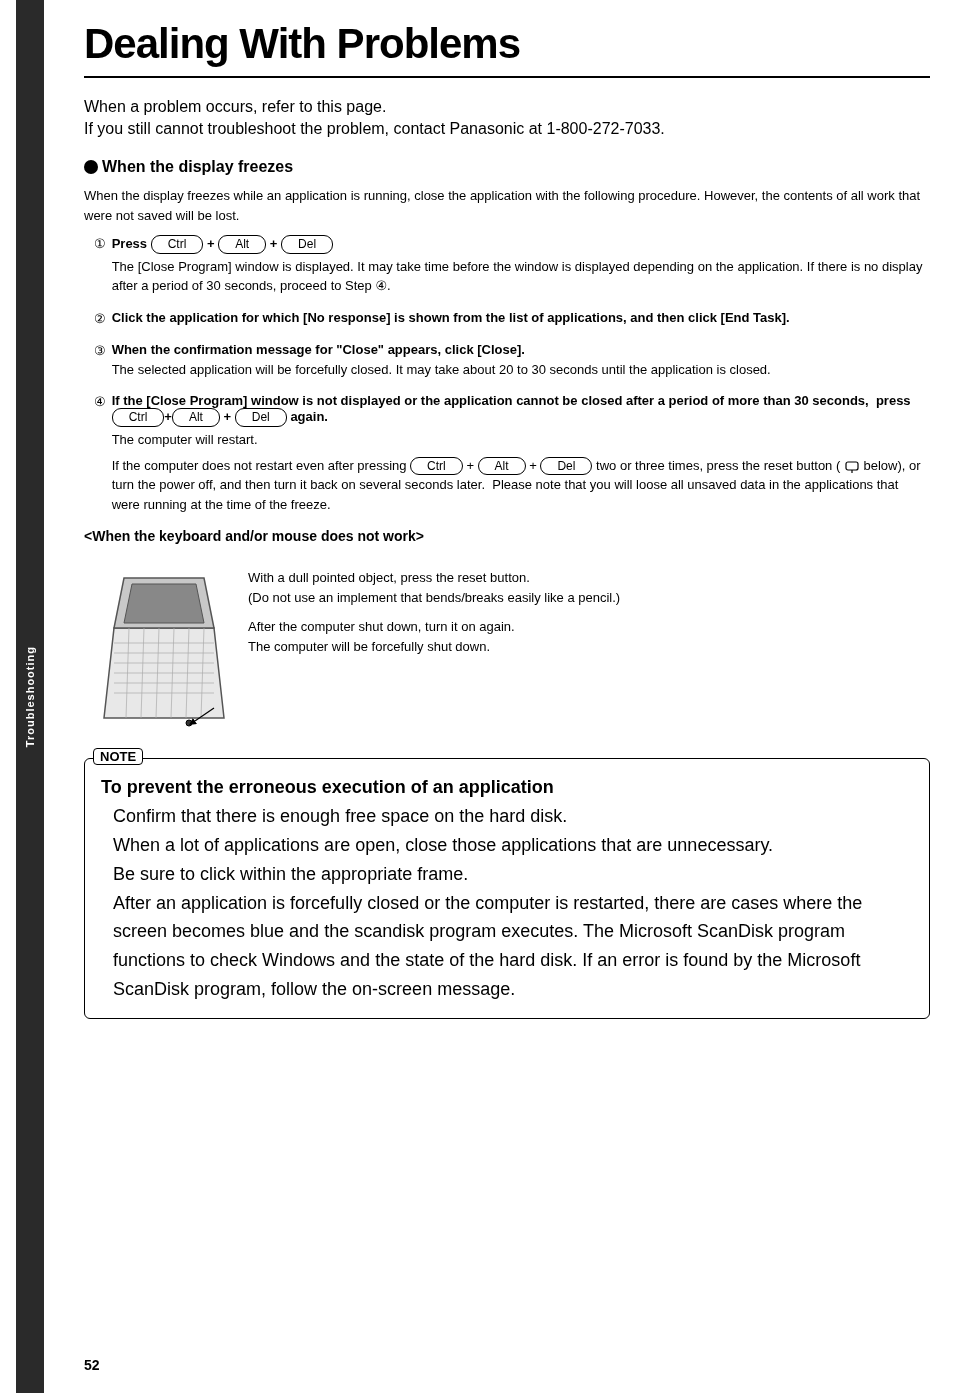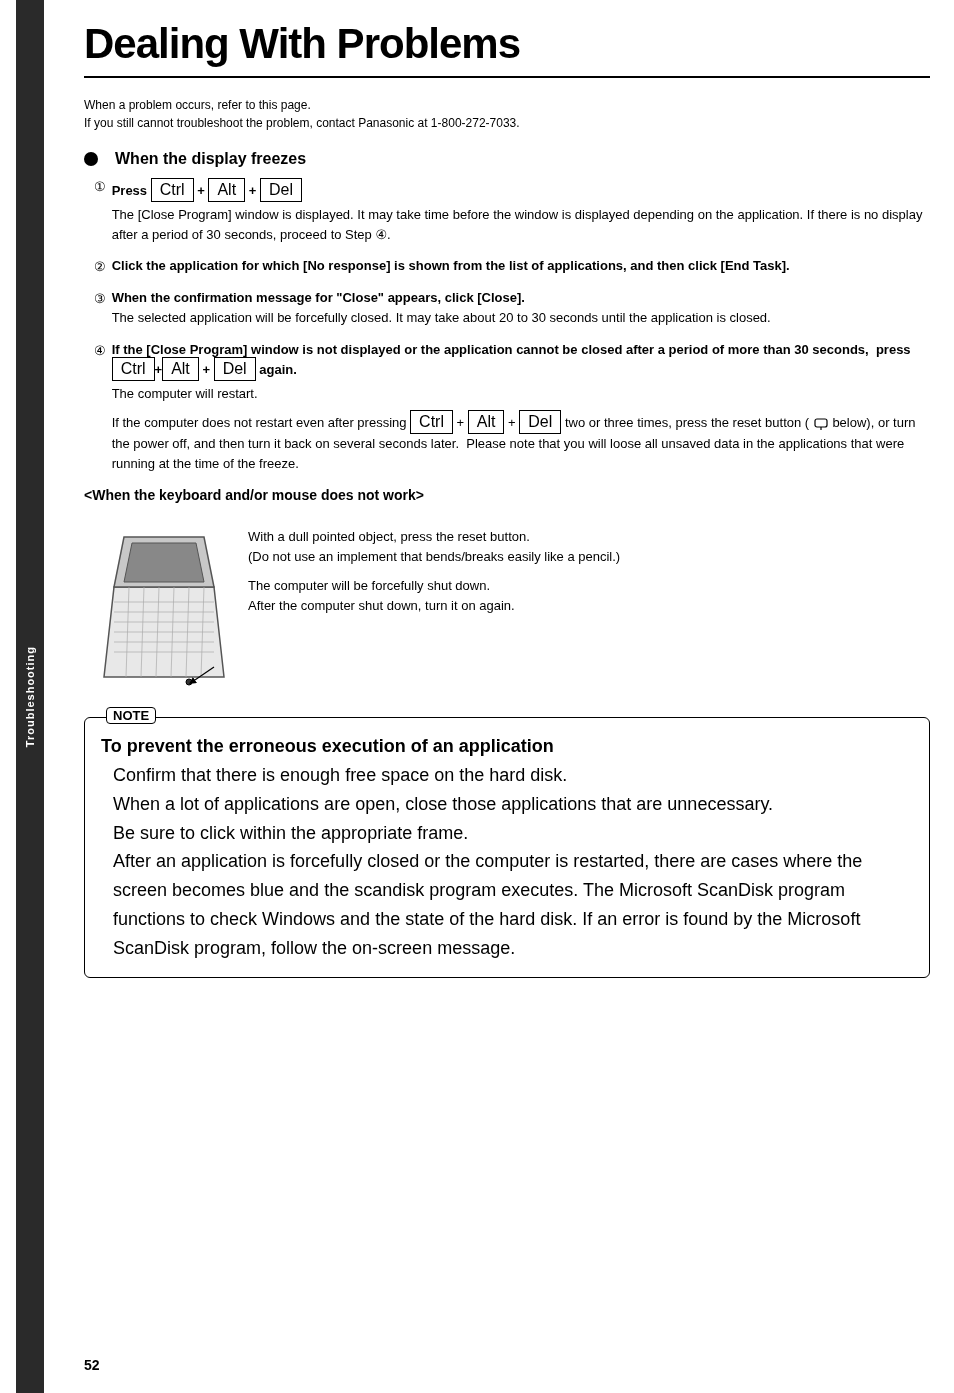--- a/index.html
+++ b/index.html
@@ -53,27 +53,27 @@
     }
 
     .title-divider {
       border: none;
       border-top: 2px solid #000;
       margin-bottom: 20px;
     }
 
     .intro-text {
       margin-bottom: 4px;
-      font-size: 12px;
+      font-size: 16px;
     }
 
     .section-header {
       display: flex;
       align-items: center;
-      gap: 17px;
+      gap: 4px;
       margin-top: 20px;
       margin-bottom: 10px;
     }
 
     .bullet-circle {
       width: 14px;
       height: 14px;
       background: #000;
       border-radius: 50%;
       flex-shrink: 0;
@@ -127,24 +127,24 @@
 
     .step-desc {
       font-size: 13px;
       line-height: 1.5;
       margin-left: 0;
     }
 
     kbd {
       display: inline-block;
       border: 1.5px solid #000;
-      border-radius: 0;
-      padding: 0 8px;
+      border-radius: 9px;
+      padding: 0 16px;
       font-family: Arial, Helvetica, sans-serif;
-      font-size: 16px;
+      font-size: 12px;
       font-weight: normal;
       line-height: 1.4;
     }
 
     .reset-image-container {
       display: flex;
       align-items: flex-start;
       gap: 4px;
       margin: 14px 0;
     }
@@ -166,21 +166,21 @@
       border: 1.5px solid #000;
       border-radius: 6px;
       padding: 14px 16px;
       margin-top: 20px;
       position: relative;
     }
 
     .note-label {
       position: absolute;
       top: -11px;
-      left: 21px;
+      left: 8px;
       background: #fff;
       padding: 0 6px;
       font-weight: bold;
       font-size: 13px;
       border: 1.5px solid #000;
       border-radius: 4px;
     }
 
     .note-content {
       font-size: 18px;
@@ -219,20 +219,21 @@
     <hr class="title-divider">
 
     <p class="intro-text">When a problem occurs, refer to this page.</p>
     <p class="intro-text">If you still cannot troubleshoot the problem, contact Panasonic at 1-800-272-7033.</p>
 
     <div class="section-header">
       <div class="bullet-circle"></div>
       <span class="section-title">When the display freezes</span>
     </div>
 
+    <p class="section-body">When the display freezes while an application is running, close the application with the following procedure.  However, the contents of all work that were not saved will be lost.</p>
 
 
     <div class="step-container">
       <div class="step-row">
         <span class="step-num">①</span>
         <div class="step-content">
           <div class="step-title">
             <span>Press </span><kbd>Ctrl</kbd> + <kbd>Alt</kbd> + <kbd>Del</kbd>
           </div>
           <p class="step-desc">The [Close Program] window is displayed.  It may take time before the window is displayed depending on the application.  If there is no display after a period of 30 seconds, proceed to Step ④.</p>
@@ -314,22 +315,22 @@
           <defs>
             <marker id="arrow" markerWidth="6" markerHeight="6" refX="3" refY="3" orient="auto">
               <path d="M0,0 L6,3 L0,6 Z" fill="#000"></path>
             </marker>
           </defs>
         </svg>
       </div>
       <div class="reset-caption">
         <p>With a dull pointed object, press the reset button.</p>
         <p style="margin-bottom:10px;">(Do not use an implement that bends/breaks easily like a pencil.)</p>
+        <p>After the computer shut down, turn it on again.</p>
         <p>The computer will be forcefully shut down.</p>
-        <p>After the computer shut down, turn it on again.</p>
       </div>
     </div>
 
     <div class="note-box">
       <span class="note-label">NOTE</span>
       <div class="note-content">
         <p class="note-bold">To prevent the erroneous execution of an application</p>
         <p style="margin-left:12px;">Confirm that there is enough free space on the hard disk.</p>
         <p style="margin-left:12px;">When a lot of applications are open, close those applications that are unnecessary.</p>
         <p style="margin-left:12px;">Be sure to click within the appropriate frame.</p>

